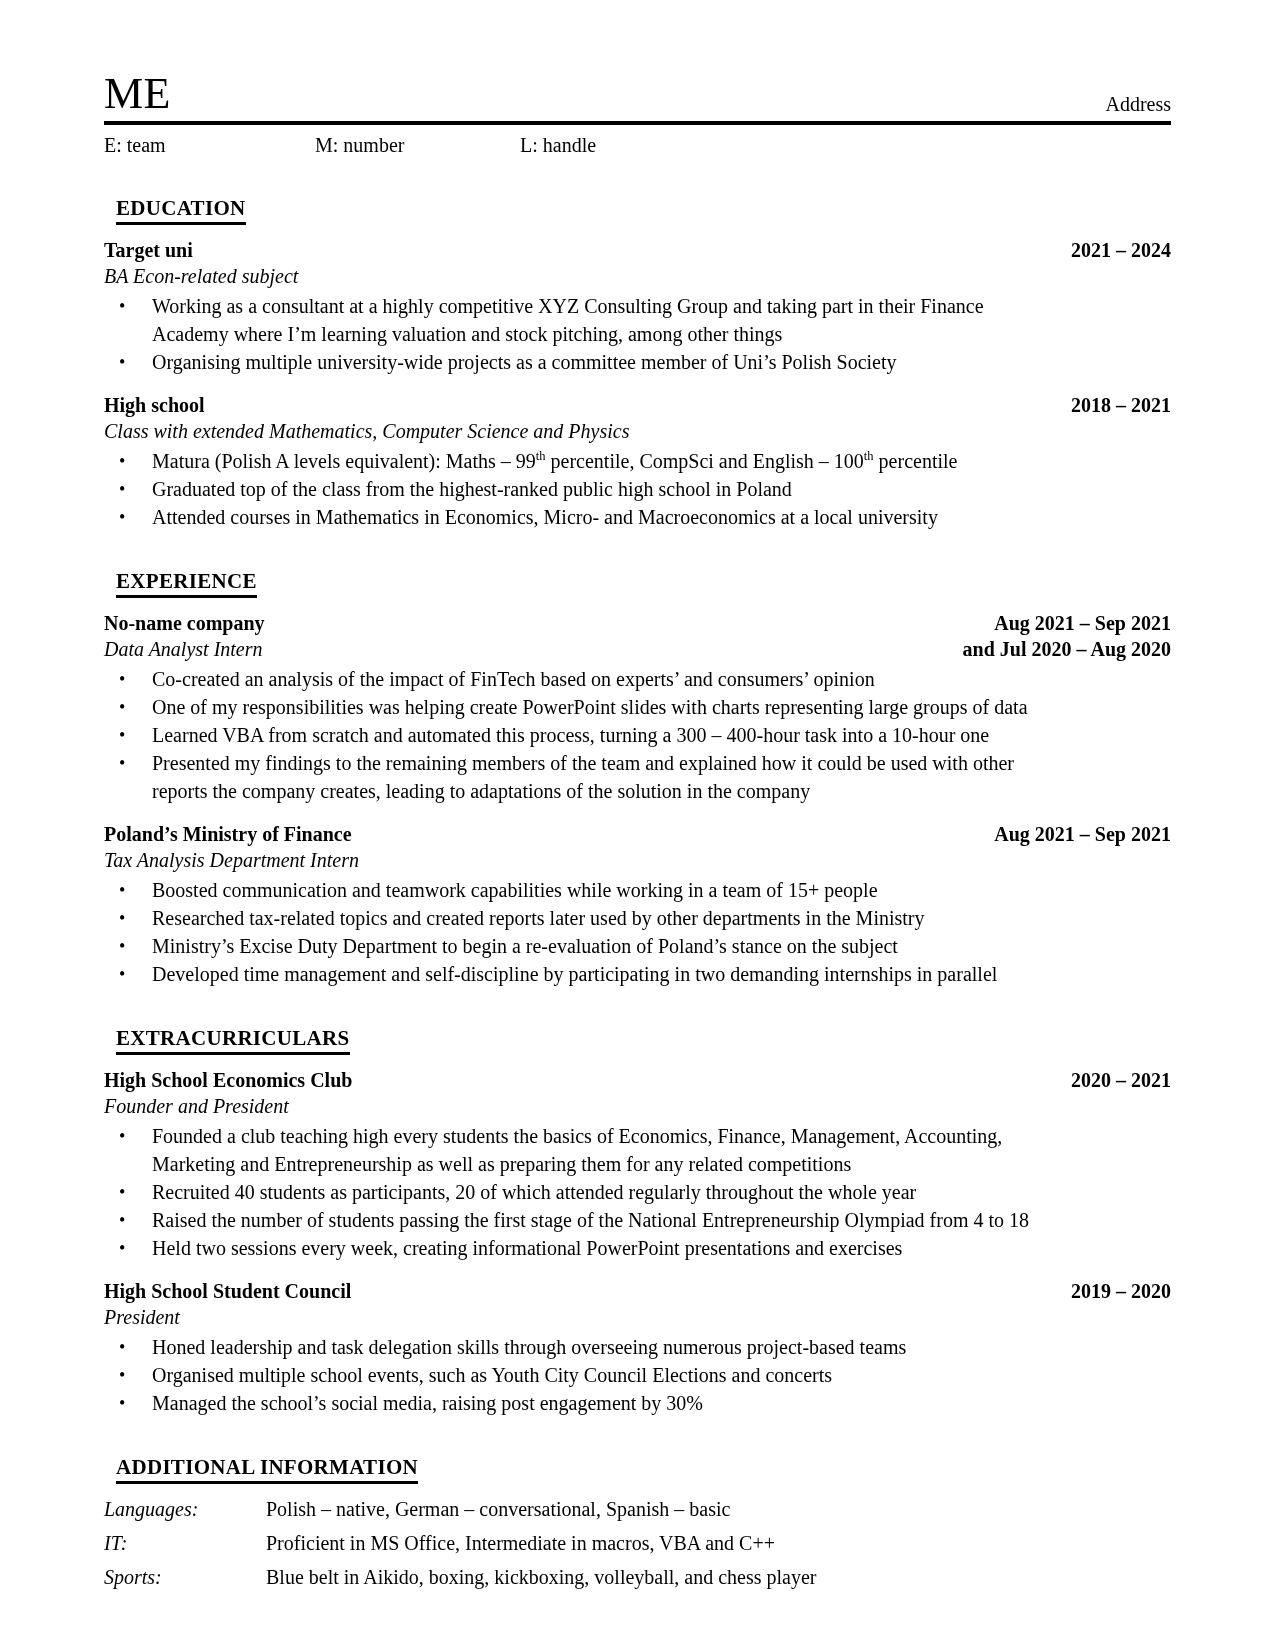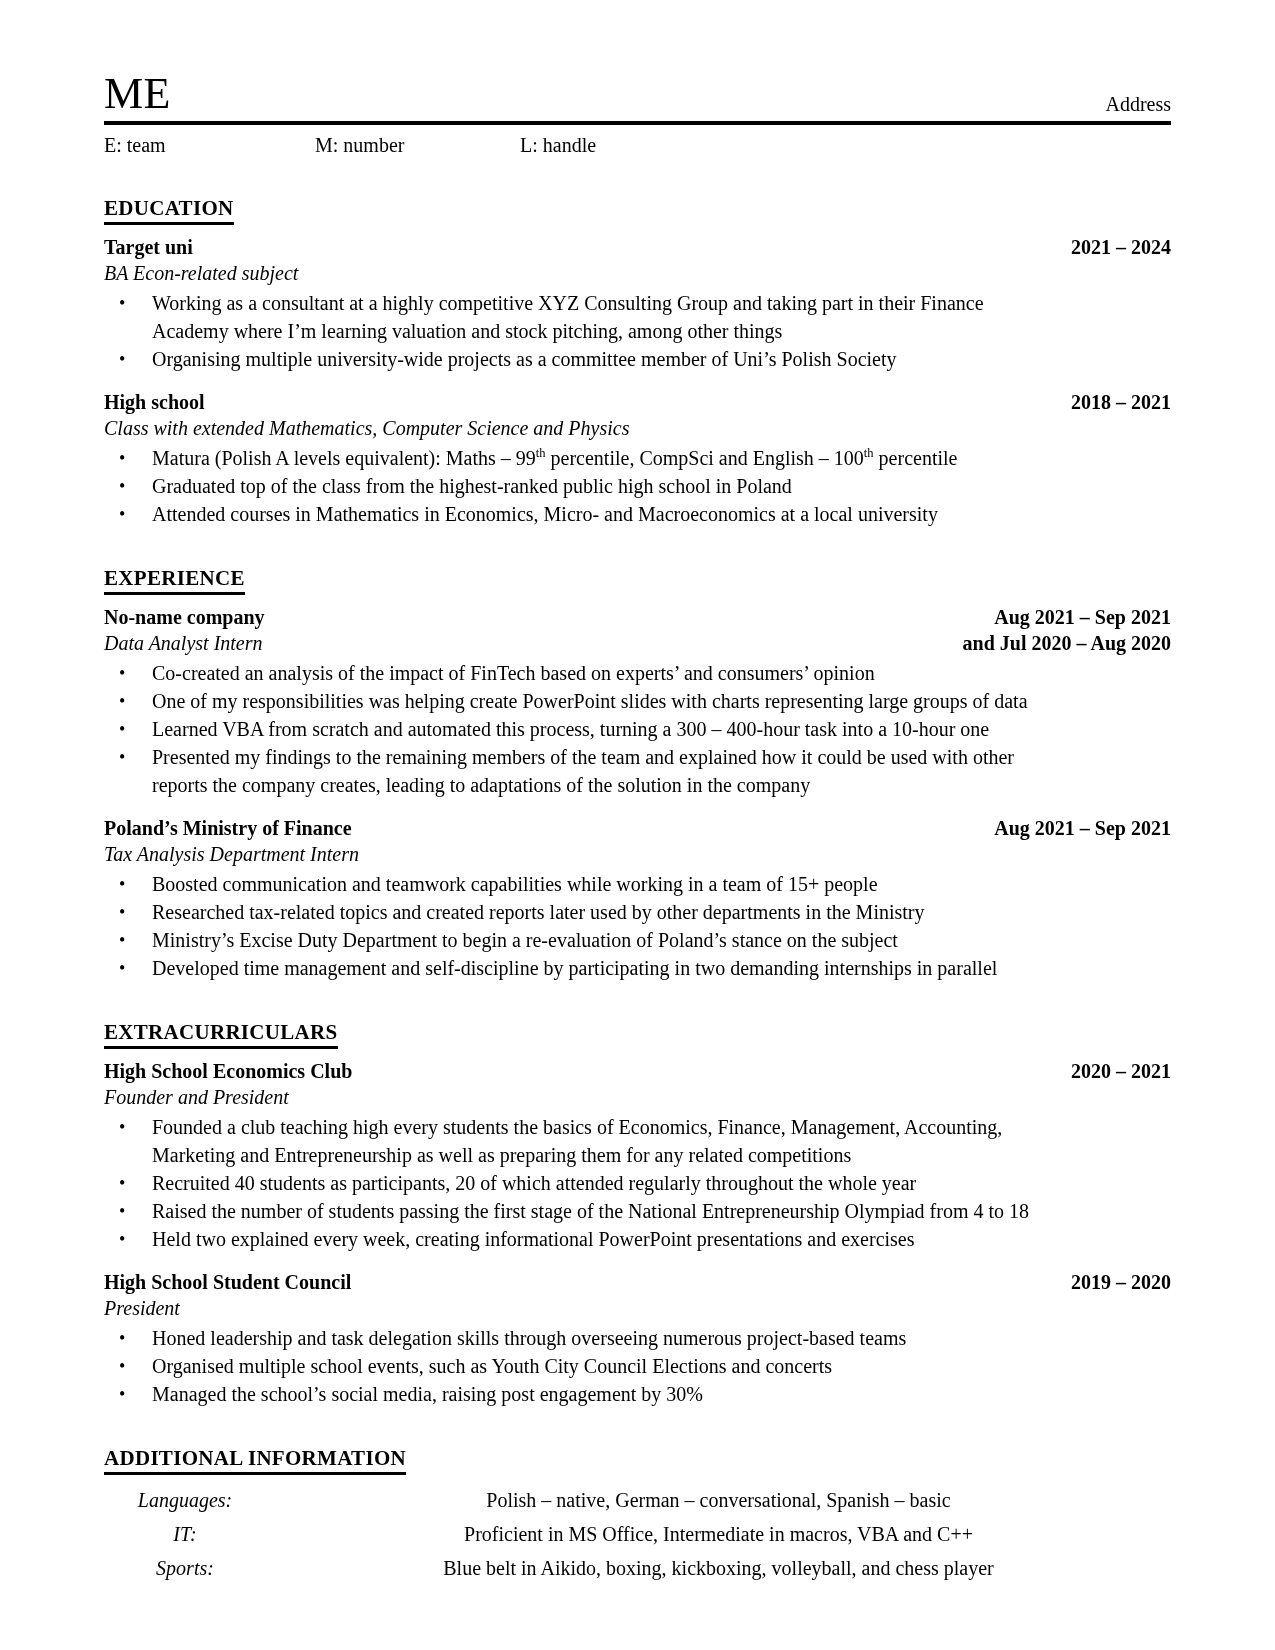--- a/index.html
+++ b/index.html
@@ -49,21 +49,21 @@
     white-space: nowrap;
   }
   .contact-email  { display: inline-block; width: 206px; }
   .contact-mobile { display: inline-block; width: 200px; }
   .contact-handle { display: inline-block; }
   
   section { margin-top: 38px; }
   .sec-heading {
     font-size: 21px;
     font-weight: 700;
-    margin: 0;
+    margin: 12px;
     letter-spacing: 0.3px;
   }
   .sec-heading .u {
     border-bottom: 3px solid #000;
     padding-bottom: 1px;
     display: inline-block;
   }
   .entry { margin-top: 16px; }
   .entry.first { margin-top: 9px; }
   .erow {
@@ -90,21 +90,21 @@
     top: 0;
     font-size: 18px;
   }
   .bline { display: block; }
   sup {
     font-size: 12.5px;
     line-height: 0;
     vertical-align: super;
   }
   
-  .info-rows { margin-top: 12px; text-align: center; }
+  .info-rows { margin-top: 12px; }
   .info-row {
     display: flex;
     line-height: 26px;
     margin-top: 8px;
   }
   .info-row.first { margin-top: 0; }
   .info-label {
     flex: 0 0 162px;
     font-style: italic;
   }
@@ -258,21 +258,21 @@
         <li>
           <span class="dot">•</span>
           <span class="bline">Recruited 40 students as participants, 20 of which attended regularly throughout the whole year</span>
         </li>
         <li>
           <span class="dot">•</span>
           <span class="bline">Raised the number of students passing the first stage of the National Entrepreneurship Olympiad from 4 to 18</span>
         </li>
         <li>
           <span class="dot">•</span>
-          <span class="bline">Held two explained every week, creating informational PowerPoint presentations and exercises</span>
+          <span class="bline">Held two sessions every week, creating informational PowerPoint presentations and exercises</span>
         </li>
       </ul>
     </div>
 
     <div class="entry">
       <div class="erow">
         <span class="etitle">High School Student Council</span>
         <span class="edate">2019 – 2020</span>
       </div>
       <div class="erow">

